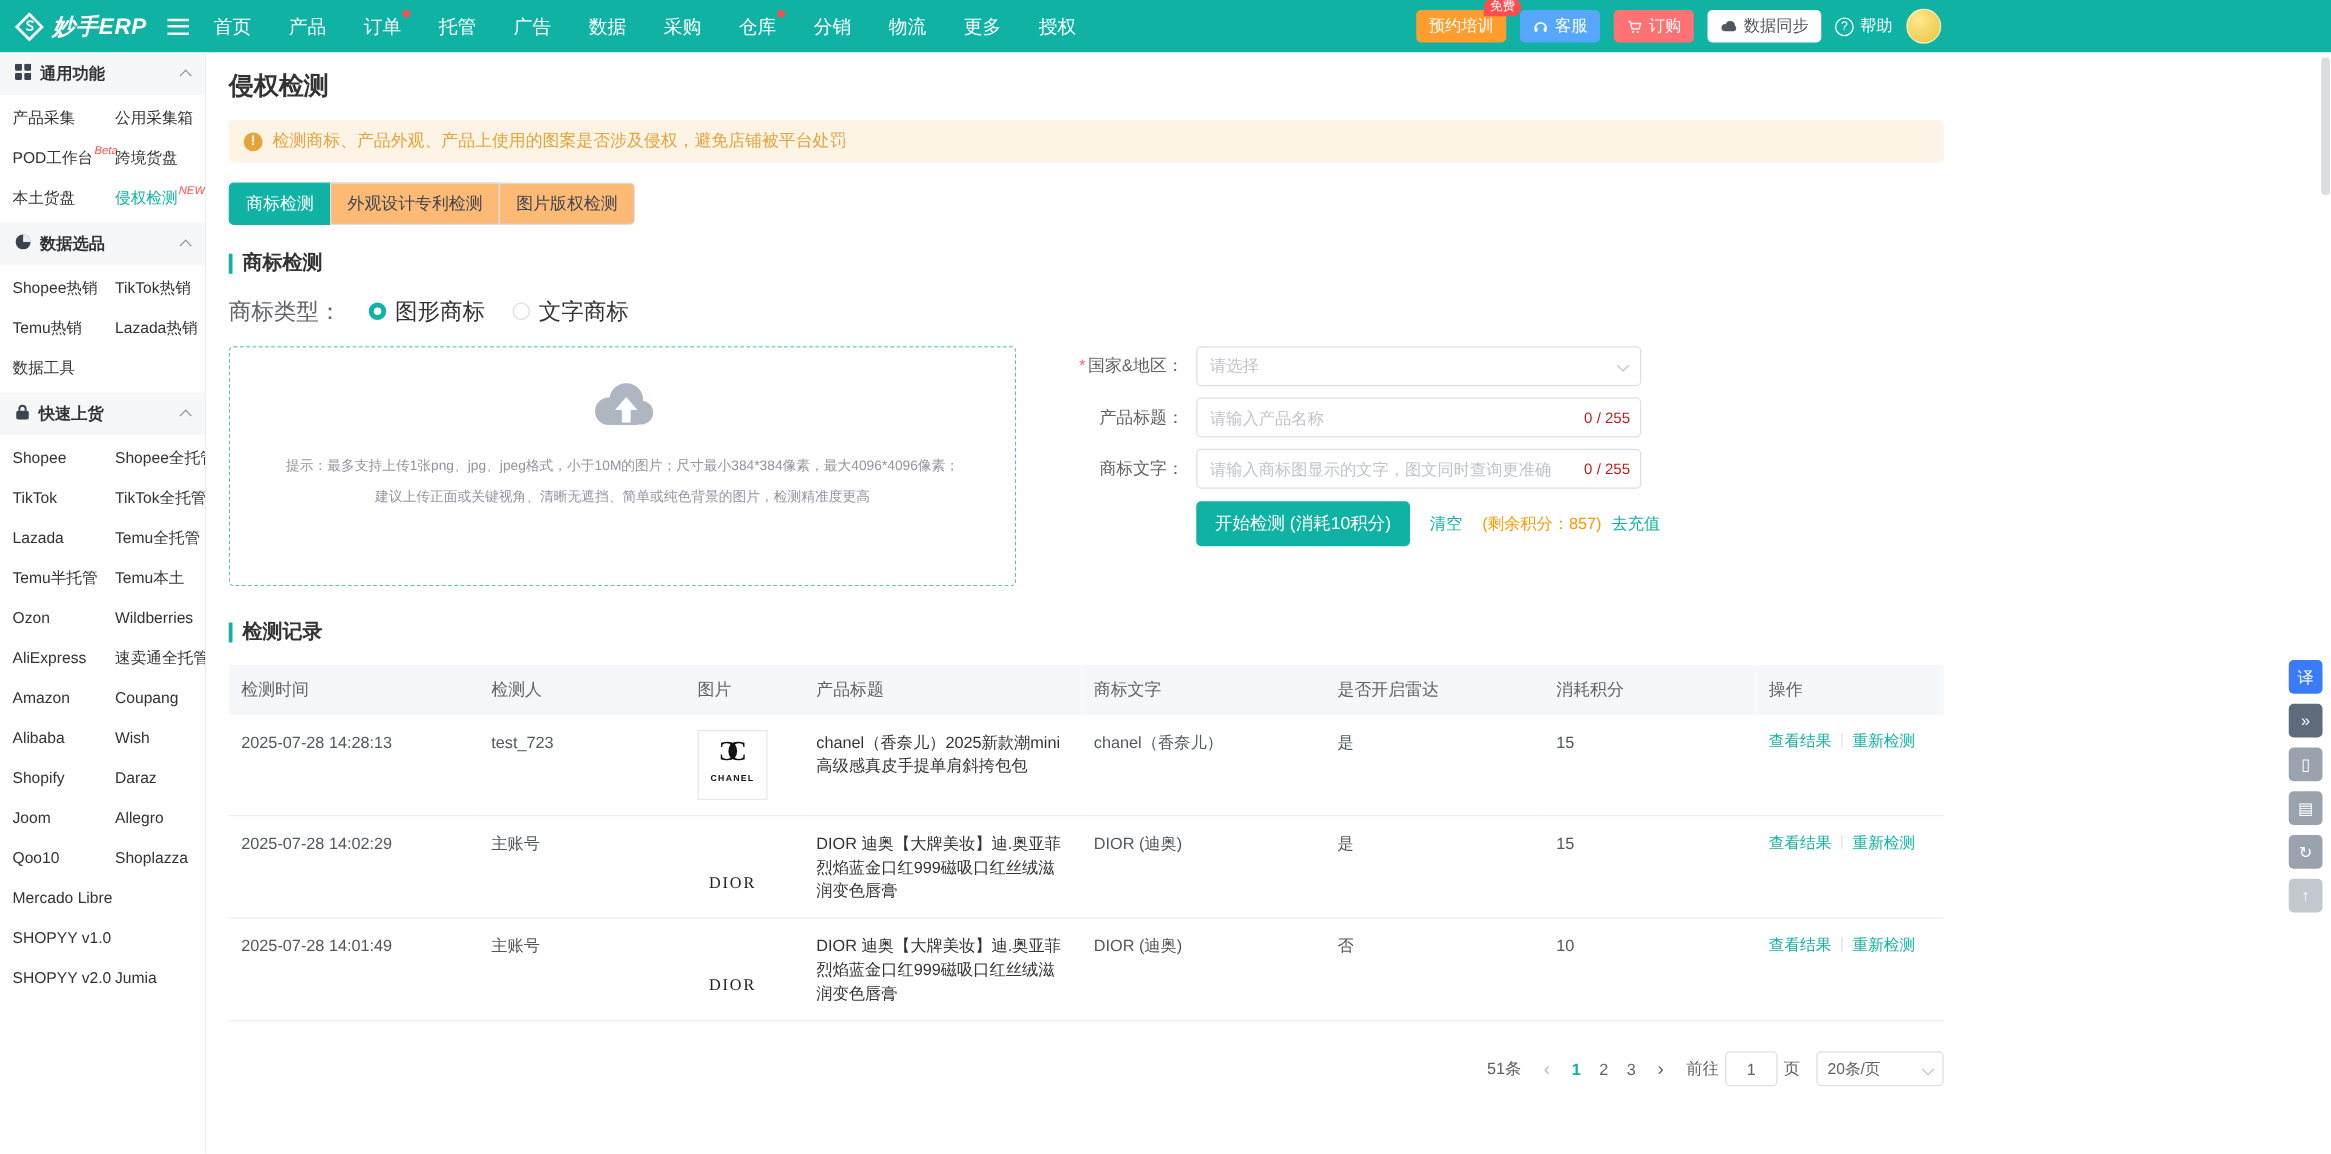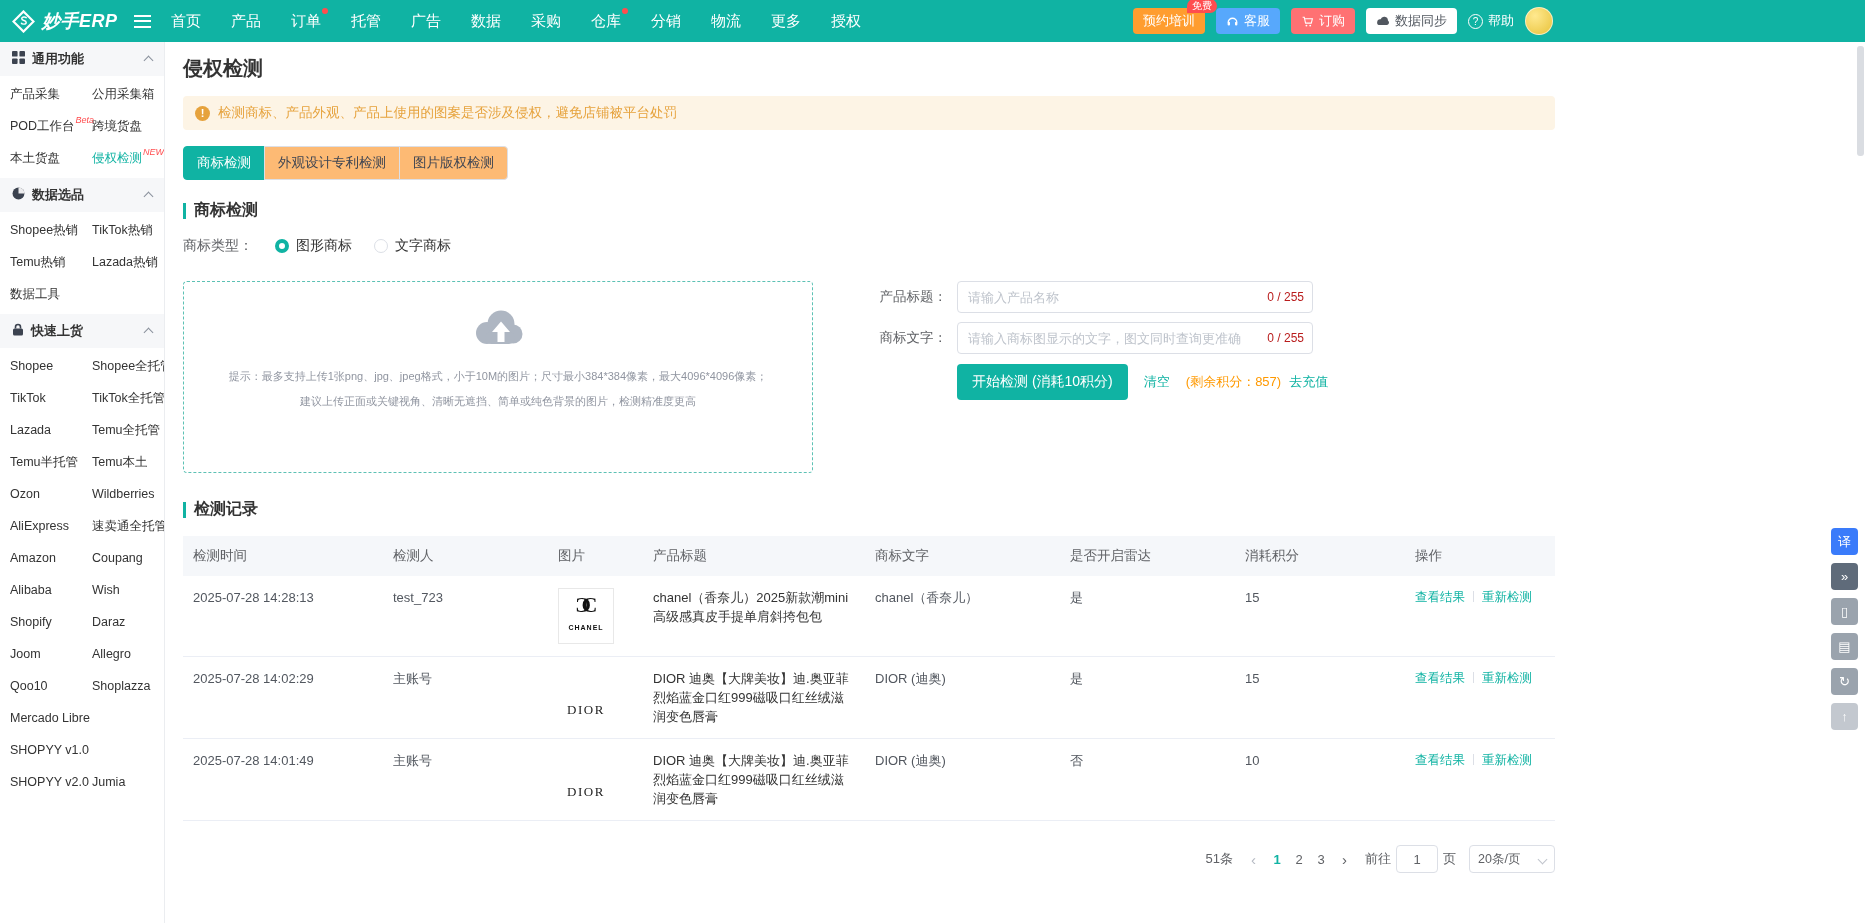--- a/index.html
+++ b/index.html
@@ -48,21 +48,21 @@
   .page-title{font-size:20px;font-weight:600;color:#333;padding:13px 0 14px}
   .notice{height:34px;background:#fdf4e5;border-radius:4px;display:flex;align-items:center;gap:8px;padding:0 12px;color:#e6a23c;font-size:13.5px;margin-bottom:16px}
   .notice-icon{width:15px;height:15px;border-radius:50%;background:#e6a23c;color:#fff;font-size:11px;display:flex;align-items:center;justify-content:center;font-weight:bold;flex:none}
   .tabs{display:inline-flex;margin-bottom:18px}
   .tab{height:34px;padding:0 13px;font-size:13.5px;background:#fdba74;border:1px solid #dcdfe6;color:#3f4552;cursor:pointer;margin-left:-1px}
   .tab:first-child{margin-left:0;border-radius:4px 0 0 4px}
   .tab:last-child{border-radius:0 4px 4px 0}
   .tab.active{background:#10b3a3;border-color:#10b3a3;color:#fff}
   .sec-title{display:flex;align-items:center;gap:8px;font-size:16px;font-weight:700;color:#333;margin:2px 0 16px}
   .sec-bar{width:3px;height:16px;background:#10b3a3;flex:none}
-  .tm-type{display:flex;align-items:center;margin-bottom:26px;font-size:14px;color:#606266}
+  .tm-type{display:flex;align-items:center;margin-bottom:16px;font-size:18px;color:#606266}
   .radio{display:flex;align-items:center;gap:7px;margin-left:22px;cursor:pointer}
   .rdot{width:14px;height:14px;border-radius:50%;border:1px solid #dcdfe6;background:#fff;flex:none}
   .rdot.on{border:4px solid #10b3a3}
   .rlabel{color:#333}
 
   .detect{display:flex;margin-bottom:26px}
   .upload{width:630px;height:192px;border:1px dashed #5cc1b4;border-radius:4px;text-align:center;padding-top:24px;flex:0 0 630px;cursor:pointer}
   .upload-click{color:#10b3a3;font-size:14px;margin-top:6px}
   .upload-hint{color:#9095a0;font-size:11px;line-height:25px;margin-top:12px}
   .form{margin-left:32px;width:500px}
@@ -101,21 +101,21 @@
   
   .pager{display:flex;justify-content:flex-end;align-items:center;margin-top:24px;font-size:13px;color:#606266;gap:5px;padding-bottom:20px}
   .pg-total{margin-right:8px}
   .pg-arrow{color:#b4b9c2;padding:0 5px;cursor:pointer;font-size:15px}
   .pg-arrow.next{color:#606266}
   .pg-num{min-width:22px;text-align:center;cursor:pointer;padding:0 2px}
   .pg-num.cur{color:#10b3a3;font-weight:600}
   .pg-goto{margin-left:8px}
   .pg-input{width:42px;height:28px;border:1px solid #dcdfe6;border-radius:4px;text-align:center;font-size:13px;color:#606266;outline:none}
   .pg-size{position:relative;margin-left:8px}
-  .pg-sel{width:86px;height:28px;border:1px solid #dcdfe6;border-radius:4px;display:flex;align-items:center;padding:0 22px 0 8px;font-size:12.5px;color:#606266;cursor:pointer;background:#fff}
+  .pg-sel{width:102px;height:28px;border:1px solid #dcdfe6;border-radius:4px;display:flex;align-items:center;padding:0 22px 0 8px;font-size:12.5px;color:#606266;cursor:pointer;background:#fff}
   .pg-size .sel-arrow{top:11px;right:9px}
 
   
   .float-tools{position:absolute;right:7px;top:528px;display:flex;flex-direction:column;gap:8px;z-index:5}
   .ftool{width:27px;height:27px;border-radius:4px;display:flex;align-items:center;justify-content:center;color:#fff;font-size:13px;cursor:pointer}
   .ftool.blue{background:#3a7bfa}
   .ftool.dark{background:#5f6b7a}
   .ftool.gray{background:#9aa3ad}
   .ftool.light{background:#c3c8cf}
   .scrollbar{position:absolute;right:1px;top:46px;width:7px;height:870px}
@@ -380,20 +380,29 @@
               </g>
               <path d="M31 15.5 40 26h-5.5v10h-7V26H22z" fill="#fff"></path>
             </svg>
             <div class="upload-hint">
               <div>提示：最多支持上传1张png、jpg、jpeg格式，小于10M的图片；尺寸最小384*384像素，最大4096*4096像素；</div>
               <div>建议上传正面或关键视角、清晰无遮挡、简单或纯色背景的图片，检测精准度更高</div>
             </div>
           </div>
 
           <div class="form">
+            <div class="frow">
+              <span class="flabel"><i class="req">*</i><span>国家&amp;地区：</span></span>
+              <div class="fcontrol">
+                <div class="sel">
+                    <span>请选择</span>
+                  </div>
+                <span class="sel-arrow"></span>
+              </div>
+            </div>
             <div class="frow">
               <span class="flabel">产品标题：</span>
               <div class="fcontrol">
                 <input class="tinput" placeholder="请输入产品名称" style="">
                 <span class="counter">0 / 255</span>
               </div>
             </div>
             <div class="frow">
               <span class="flabel">商标文字：</span>
               <div class="fcontrol">

